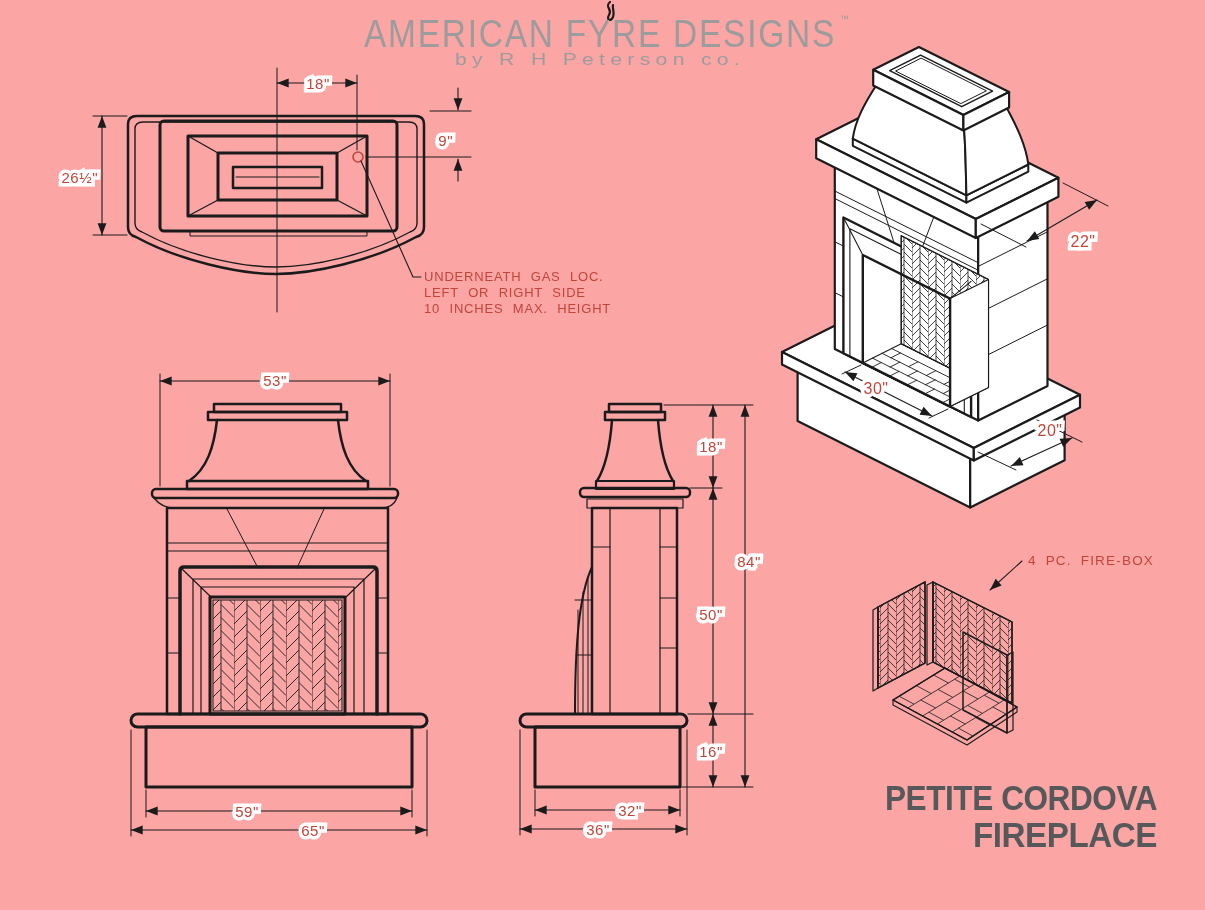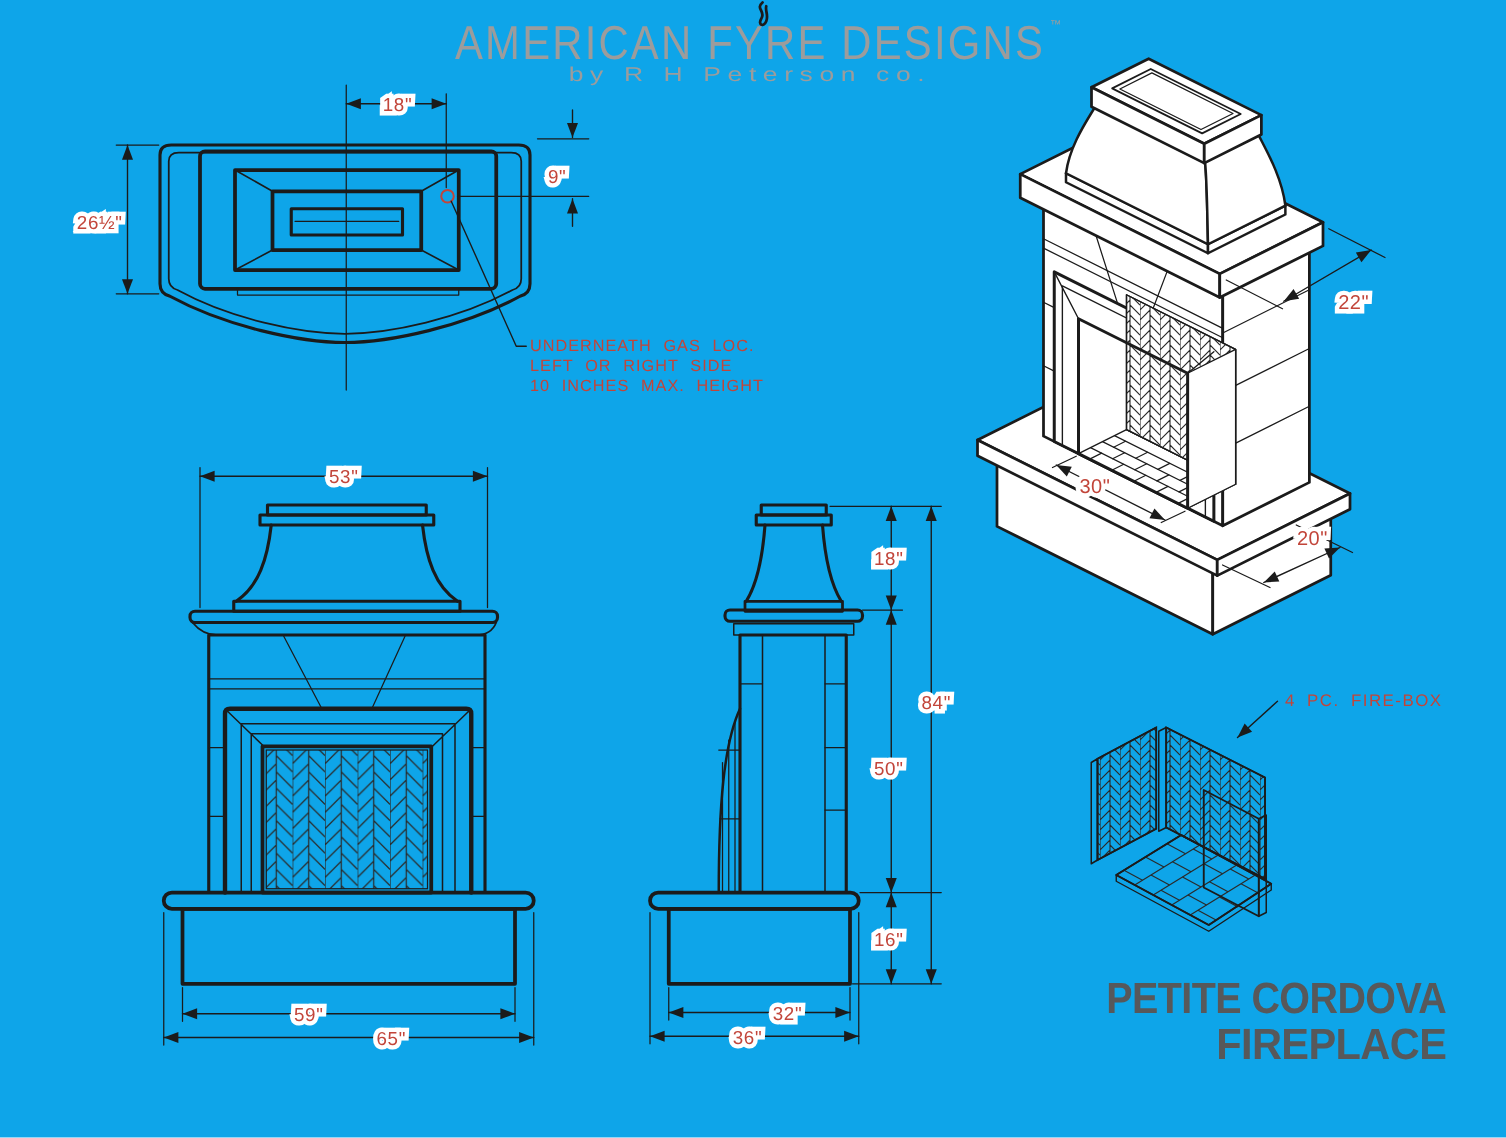--- a/index.html
+++ b/index.html
@@ -1,16 +1,16 @@
 <!DOCTYPE html>
 <html><head>
 <meta charset="utf-8">
 <style>
   html,body{margin:0;padding:0;background:#fff;}
-  .canvas{position:relative;width:1205px;height:910px;background:#0ea5e9;overflow:hidden;}
+  .canvas{position:relative;width:1205px;height:910px;background:#fca5a5;overflow:hidden;}
   svg{display:block;}
   text{font-family:"Liberation Sans", sans-serif;}
   .dim{fill:#c2453a;font-size:15px;stroke:#ffffff;stroke-width:7px;paint-order:stroke;letter-spacing:.5px;}
   .dimi{fill:#c2453a;font-size:16px;stroke:#ffffff;stroke-width:7px;paint-order:stroke;letter-spacing:.5px;}
   .note{fill:#c2453a;font-size:13px;letter-spacing:.8px;word-spacing:5px;}
   .fireboxnote{fill:#c2453a;font-size:13.5px;letter-spacing:1.2px;word-spacing:4px;}
   .brand{fill:#9c9c9c;font-size:38px;letter-spacing:2px;}
   .tm{fill:#9c9c9c;font-size:9px;}
   .byline{fill:#9c9c9c;font-size:16px;letter-spacing:4px;}
   .ptitle{fill:#57585a;font-size:35px;font-weight:bold;letter-spacing:-.5px;}

